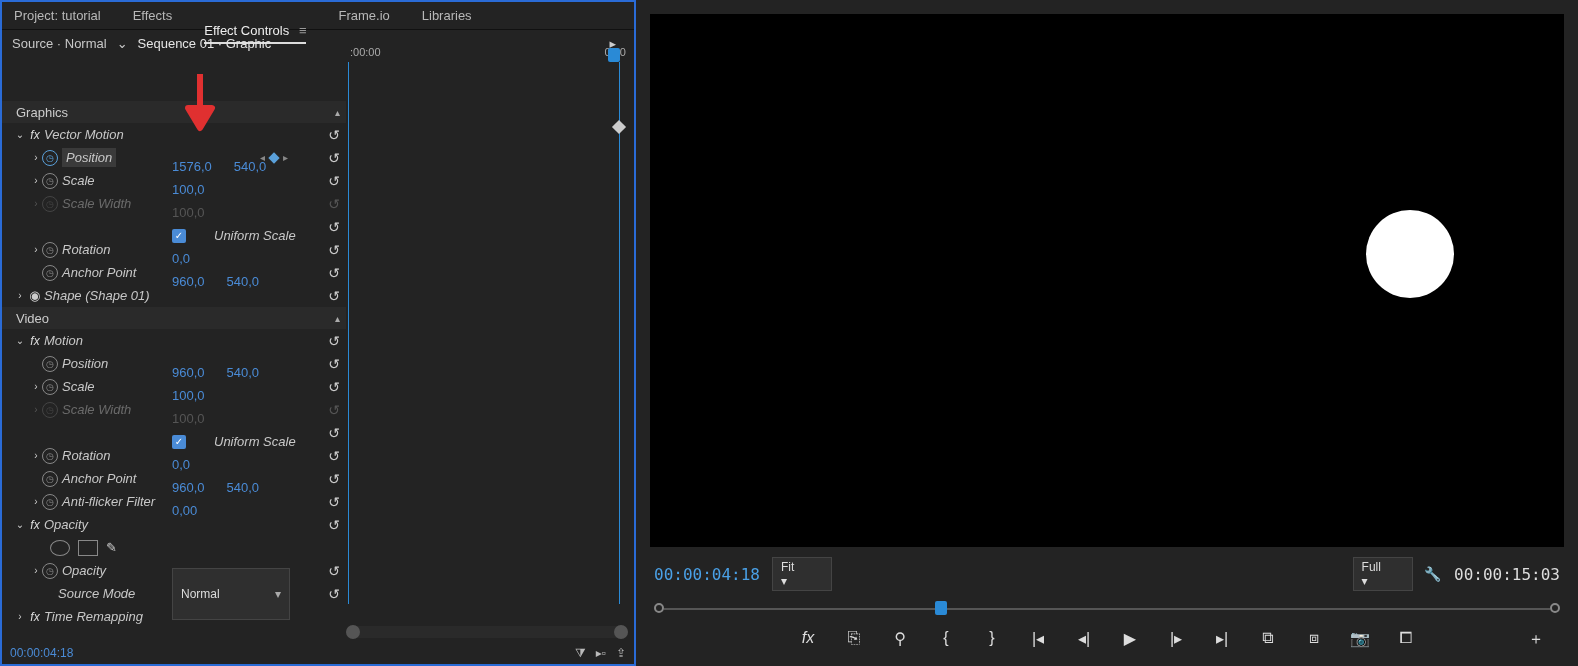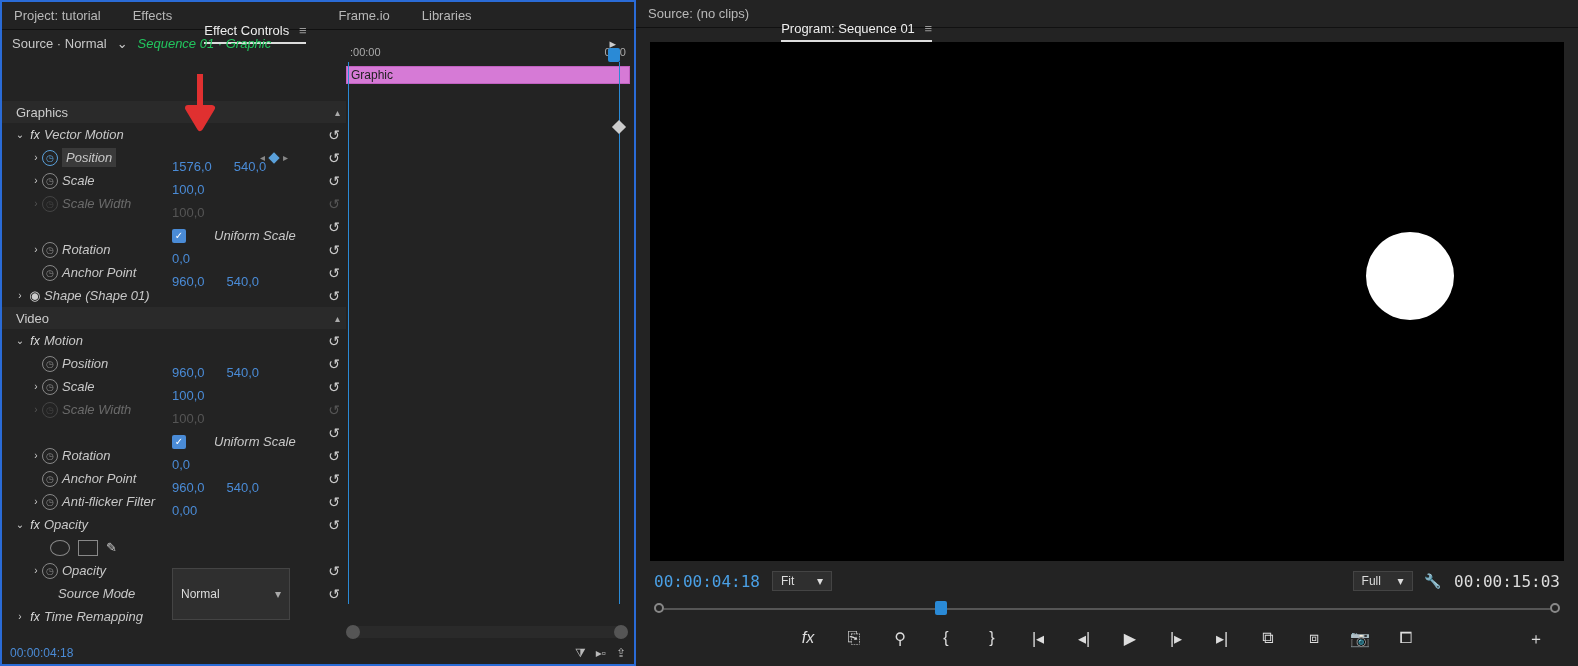--- a/index.html
+++ b/index.html
@@ -52,21 +52,21 @@
   }
   .menu-icon { margin-left: 6px; color: #999; }
   
   .crumbrow {
     display: flex;
     align-items: center;
     padding: 6px 10px;
     gap: 6px;
     font-size: 13px;
   }
-  .crumb-link { color: #22c55e; font-style: italic; }
+  .crumb-link { color: #e5e5e5; }
   .crumb-caret { color: #ccc; padding: 0 4px; }
   .timeline-header {
     position: absolute;
     left: 344px;
     right: 4px;
     top: 44px;
     height: 44px;
   }
   .time-ruler {
     position: relative;
@@ -297,21 +297,21 @@
   }
   .tc { color: #4aa0e6; font-family: monospace; font-size: 16px; }
   .tc.white { color: #ddd; }
   .dropdown {
     background: #2f2f2f;
     border: 1px solid #444;
     padding: 2px 8px;
     color: #ddd;
     min-width: 60px;
     font-size: 12px;
-    display: flex; justify-content: space-between;
+    display: flex; justify-content: space-between; flex-direction: column;
   }
   .wrench { color: #bbb; }
   .spacer { flex: 1; }
   .scrubber {
     margin: 6px 10px;
     height: 16px;
     position: relative;
   }
   .scrubber-track {
     position: absolute; left: 10px; right: 10px; top: 7px;
@@ -363,21 +363,20 @@
     <span style="flex:1"></span>
     <span class="crumb-caret" style="margin-right:4px;">▸</span>
   </div>
 
   <div class="timeline-header">
     <div class="time-ruler">
       <span class="ruler-label-left">:00:00</span>
       <span class="ruler-label-right">00:0</span>
       <div class="playhead"></div>
     </div>
-    <div class="clipbar">Graphic</div>
   </div>
   <div class="playline"></div>
   <div class="playline-left"></div>
   <div class="keyframe-diamond"></div>
 
   <div class="props">
 
     <div class="section-header">
       <span>Graphics</span>
       <span class="section-caret">▴</span>
@@ -620,27 +619,20 @@
   </div>
 
   <svg class="anno-arrow" width="40" height="60">
     <path d="M20 2 L20 36 L8 36 L20 56 L32 36 L20 36" fill="#e03030" stroke="#e03030" stroke-width="6" stroke-linejoin="round"></path>
   </svg>
 
 </div>
 
 <div class="panel-right">
 
-  <div class="tabbar">
-    <span class="tab">Source: (no clips)</span>
-    <span class="tab active">
-      <span>Program: Sequence 01</span>
-      <span class="menu-icon">≡</span>
-    </span>
-  </div>
 
   <div class="preview-wrap">
     <div class="preview-canvas">
       <div class="circle"></div>
     </div>
 
     <div class="preview-controls">
       <span class="tc">00:00:04:18</span>
       <span class="dropdown">
           <span>Fit</span>

